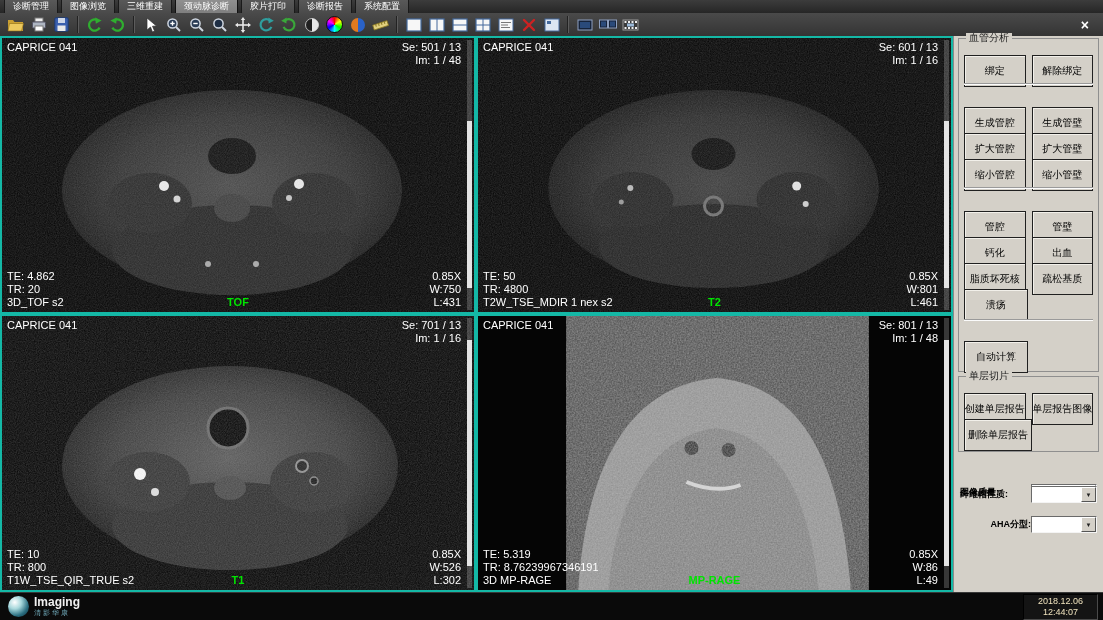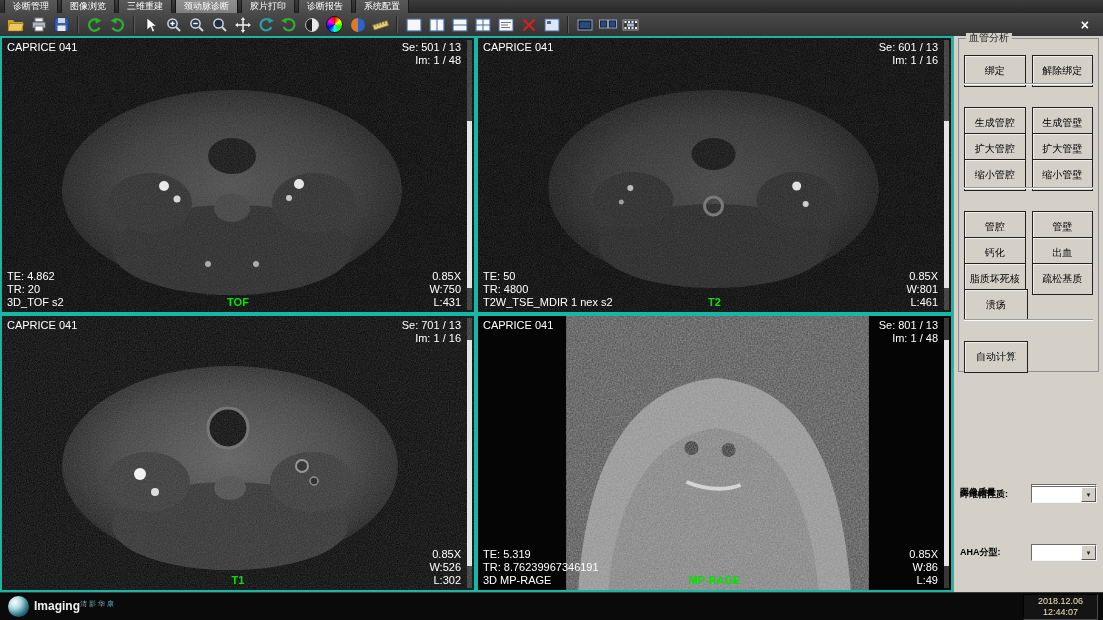--- a/index.html
+++ b/index.html
@@ -81,21 +81,21 @@
   
   .statusbar{
     position:absolute;left:0;top:592px;width:100%;height:28px;background:#0a0a0a;
     border-top:1px solid #383838;display:flex;align-items:center;box-sizing:border-box;
   }
   .brand{display:flex;align-items:center;gap:5px;margin-left:8px;}
   .brand-logo{
     width:21px;height:21px;border-radius:50%;
     background:radial-gradient(circle at 32% 30%,#ffffff 0%,#a8d8dc 32%,#2a6e80 66%,#0b2430 100%);
   }
-  .brand-text{display:flex;}
+  .brand-text{display:flex;flex-direction:column;}
   .brand-name{color:#f0f0f0;font-size:12px;font-weight:bold;line-height:13px;}
   .brand-sub{color:#6fa8b8;font-size:7px;line-height:8px;letter-spacing:2px;}
   .clock{
     margin-left:auto;margin-right:5px;text-align:center;
     font-size:9px;line-height:11px;color:#efe2bd;
     background:#141414;border:1px solid;border-color:#000 #4a4a4a #4a4a4a #000;
     padding:1px 14px;
   }
 </style>
 </head>
@@ -446,20 +446,25 @@
     <circle cx="312" cy="165" r="4" fill="#1a1a1a" stroke="#888" stroke-width="1.5"></circle>
     <rect width="472" height="274" filter="url(#grain3)"></rect>
   </svg>
   <div class="ov pos-tl">
       <div>CAPRICE 041</div>
     </div>
   <div class="ov pos-tr">
       <div>Se: 701 / 13</div>
       <div>Im: 1 / 16</div>
     </div>
+  <div class="ov pos-bl">
+      <div>TE: 10</div>
+      <div>TR: 800</div>
+      <div>T1W_TSE_QIR_TRUE s2</div>
+    </div>
   <div class="ov pos-bc">
       <div>T1</div>
     </div>
   <div class="ov pos-br">
       <div>0.85X</div>
       <div>W:526</div>
       <div>L:302</div>
     </div>
   <div class="vscroll">
       <div class="vthumb" style="top:8%;height:84%;"></div>
@@ -544,36 +549,46 @@
     </div>
     <div class="brow" style="top:250px;">
       <button class="pbtn single">溃疡</button>
     </div>
     <div class="hline" style="top:280px;"></div>
     <div class="brow" style="top:302px;">
       <button class="pbtn single">自动计算</button>
     </div>
   </div>
 
+  <div class="group" style="top:340px;height:74px;">
+    <span class="gtitle">单层切片</span>
+    <div class="brow" style="top:16px;">
+      <button class="pbtn">创建单层报告</button>
+      <button class="pbtn">单层报告图像</button>
+    </div>
+    <div class="brow" style="top:42px;">
+      <button class="pbtn single" style="flex-basis:68px;">删除单层报告</button>
+    </div>
+  </div>
 
   <div class="combo-row" style="top:440px;">
     <span class="combo-label">图像质量:</span>
     <span class="combo">
       <span class="combo-value"></span>
       <span class="combo-btn">▼</span>
     </span>
   </div>
   <div class="combo-row" style="top:442px;">
     <span class="combo-label">纤维帽性质:</span>
     <span class="combo">
       <span class="combo-value"></span>
       <span class="combo-btn">▼</span>
     </span>
   </div>
-  <div class="combo-row" style="top:500px;">
+  <div class="combo-row" style="top:472px;justify-content:flex-end;">
     <span class="combo-label">AHA分型:</span>
     <span class="combo">
       <span class="combo-value"></span>
       <span class="combo-btn">▼</span>
     </span>
   </div>
 </div>
 
 <div class="statusbar">
   <div class="brand">

